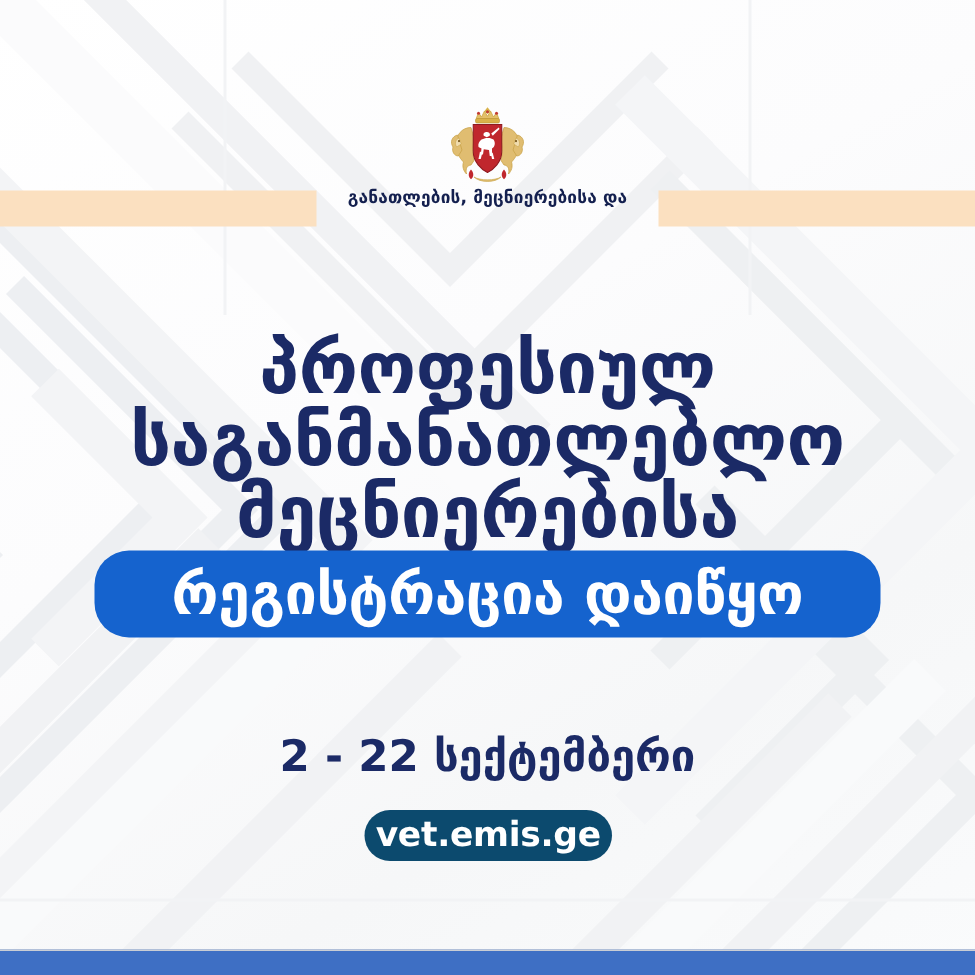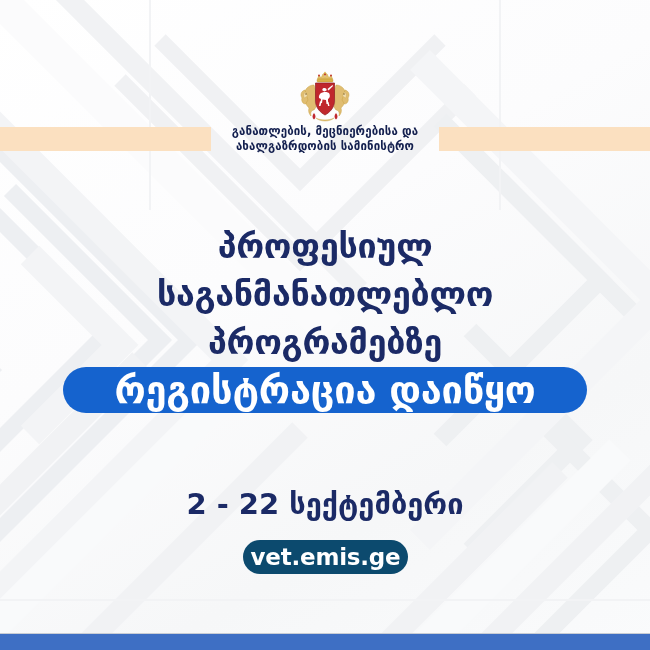--- a/index.html
+++ b/index.html
@@ -71,33 +71,33 @@
 
   
   .headline {
     position: absolute;
     top: 222px;
     left: 0;
     width: 650px;
     text-align: center;
     color: #1b2a66;
     font-weight: 800;
-    font-size: 34px;
+    font-size: 48px;
     line-height: 48px;
     letter-spacing: -0.3px;
   }
   .headline div { white-space: nowrap; }
 
   
   .cta-pill {
     position: absolute;
     top: 367px;
     left: 63px;
     width: 524px;
-    height: 46px;
+    height: 58px;
     border-radius: 23px;
     background: #1563ce;
     display: flex;
     align-items: center;
     justify-content: center;
     color: #ffffff;
     font-weight: 800;
     font-size: 38px;
     letter-spacing: -0.2px;
     white-space: nowrap;
@@ -271,27 +271,26 @@
         <path d="M74 86 C78 90 78 96 74 99 C70 96 70 90 74 86 Z"></path>
       </g>
       <g fill="#e0bd71" stroke="#c8a245" stroke-width="0.8">
         <path d="M34 96 C42 104 62 104 70 96 C62 101 42 101 34 96 Z"></path>
       </g>
     </svg>
   </div>
 
   <div class="ministry">
     <div>განათლების, მეცნიერებისა და</div>
-    <div>ახალგაზრდობის სამინისტრო</div>
   </div>
 
   <div class="headline">
     <div>პროფესიულ</div>
     <div>საგანმანათლებლო</div>
-    <div>პროგრამებზე</div>
+    <div>მეცნიერებისა</div>
   </div>
 
   <div class="cta-pill">რეგისტრაცია დაიწყო</div>
 
   <div class="date-line">2 - 22 სექტემბერი</div>
 
   <div class="url-pill">vet.emis.ge</div>
 
   <div class="bottom-bar"></div>
 

